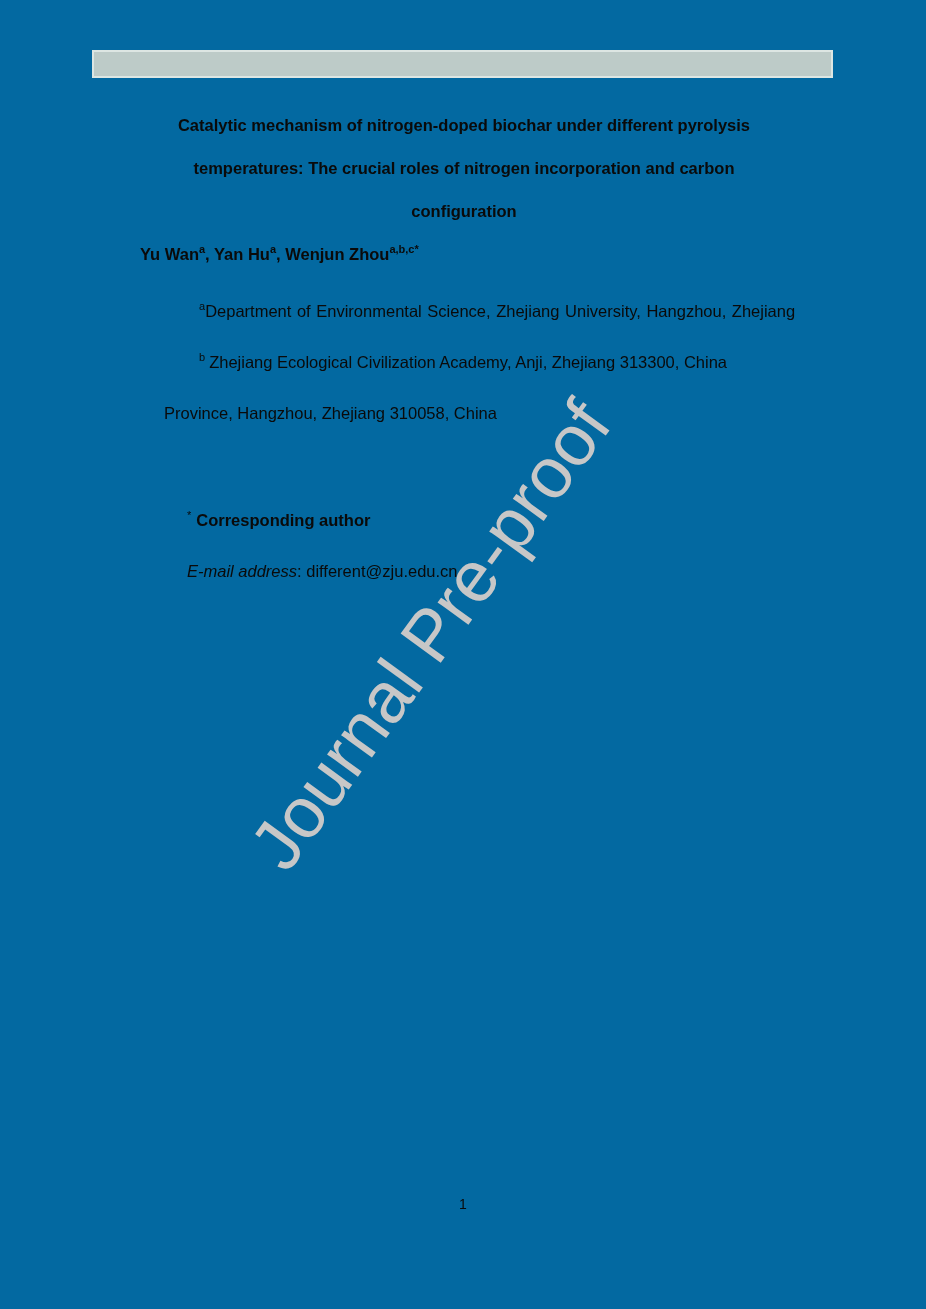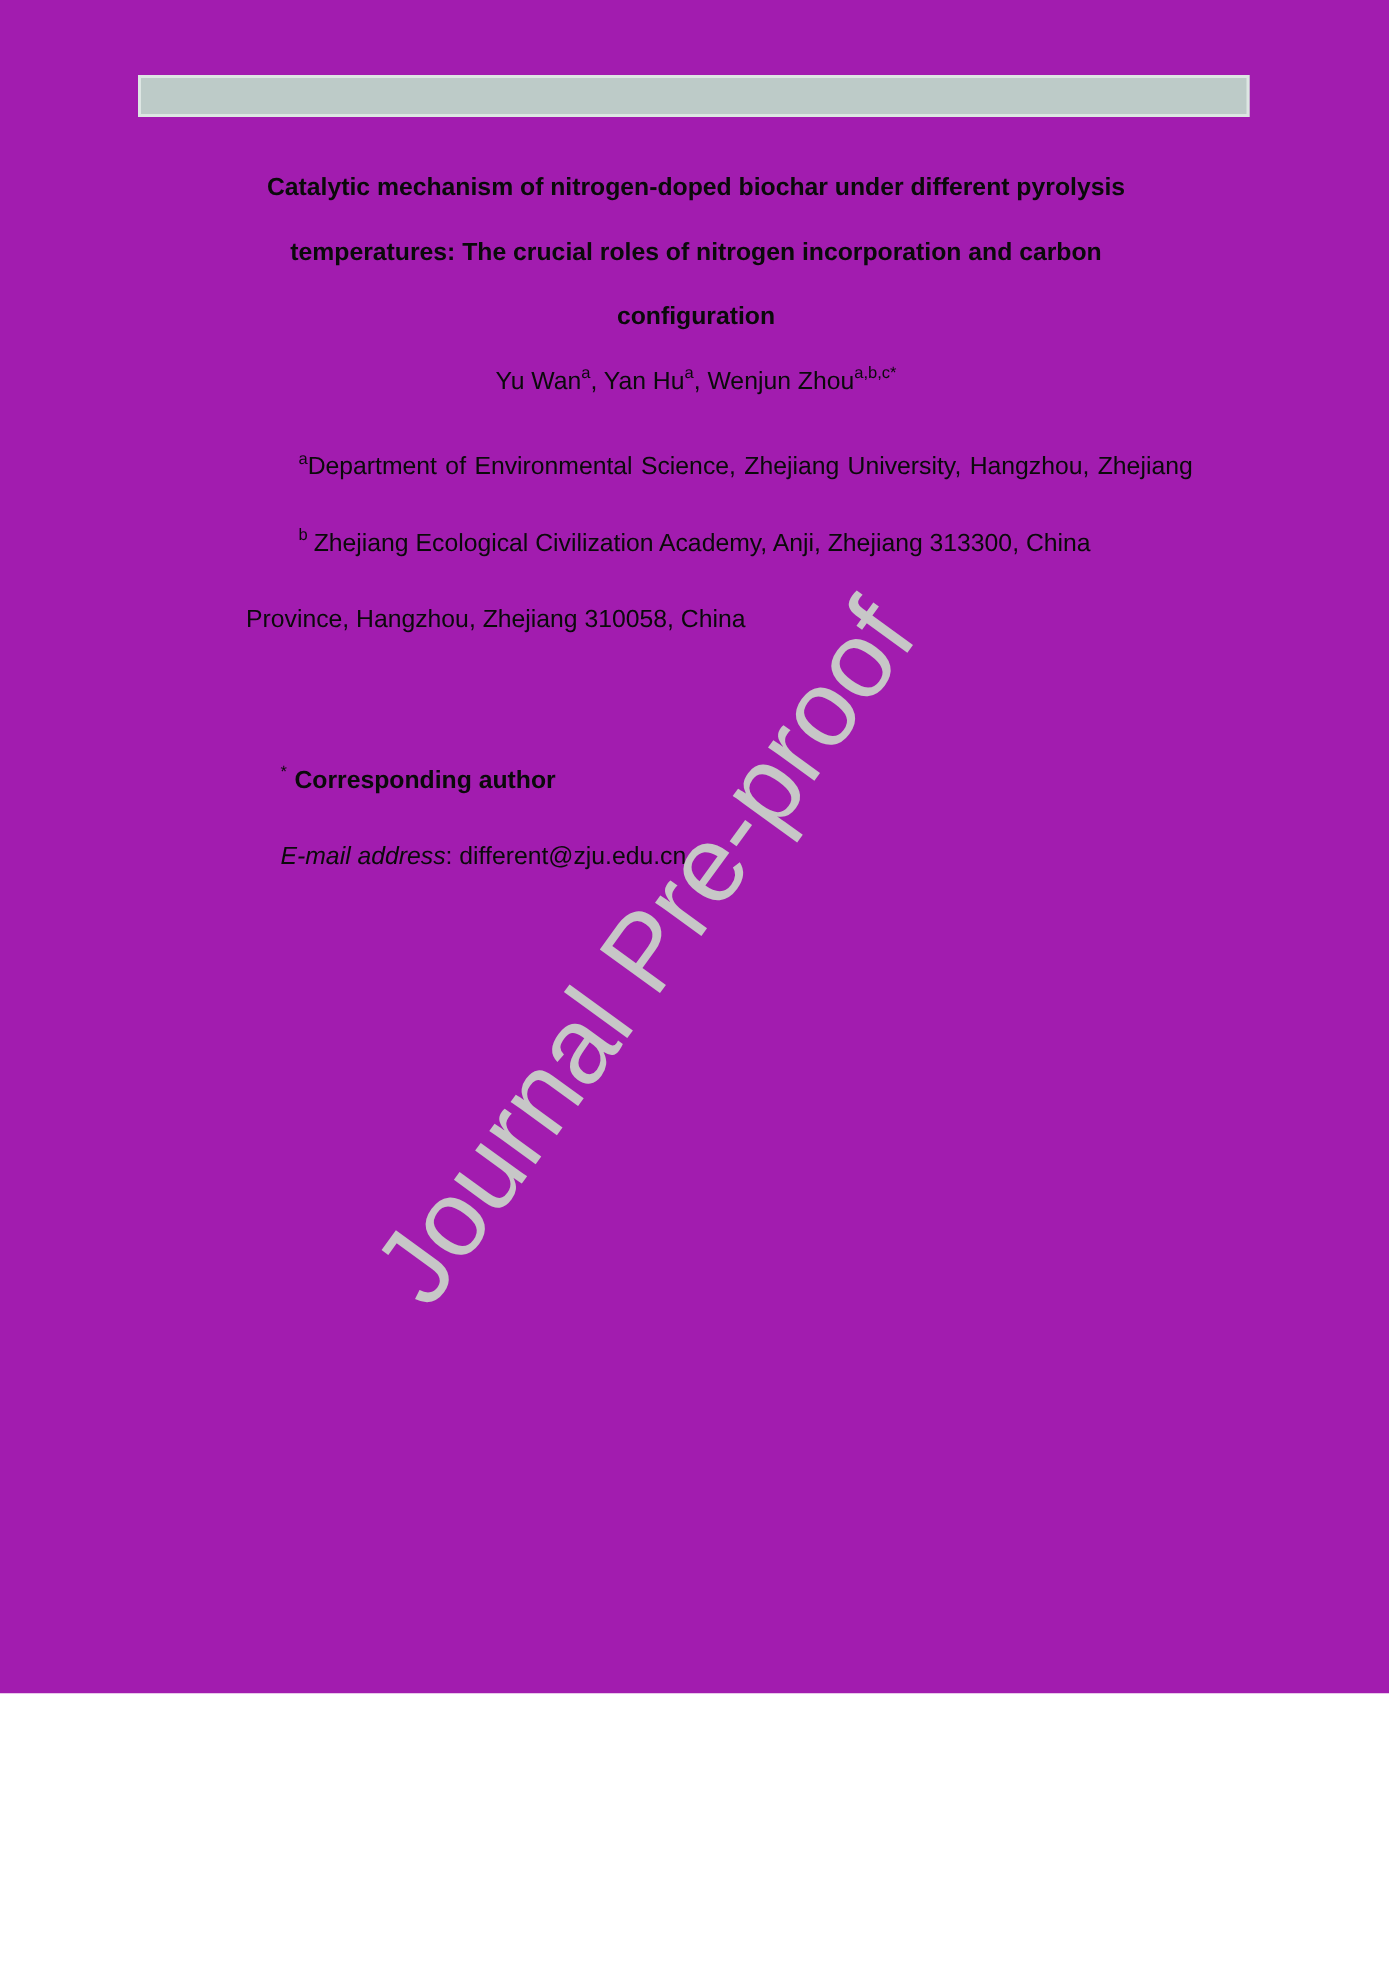--- a/index.html
+++ b/index.html
@@ -6,22 +6,22 @@
     --banner-color: #bdcbc8;
     --banner-edge: #dde6e3;
     --watermark-color: #c7c7c7;
     --ink: #0a0a0a;
   }
   * { margin: 0; padding: 0; box-sizing: border-box; }
   html, body { background: #ffffff; }
   .page {
     position: relative;
     width: 926px;
-    height: 1129px;
-    background: #a21caf;
+    height: 1309px;
+    background: #0369a1;
     font-family: "Liberation Sans", "DejaVu Sans", sans-serif;
     color: var(--ink);
     overflow: hidden;
   }
   .banner {
     position: absolute;
     left: 92px;
     top: 50px;
     width: 741px;
     height: 28px;
@@ -31,21 +31,21 @@
   .content {
     position: absolute;
     left: 140px;
     top: 104px;
     width: 648px;
     font-size: 16.5px;
     z-index: 1;
   }
   .title-block { text-align: center; font-weight: bold; font-size: 16.5px; }
   .title-line { line-height: 43px; white-space: nowrap; }
-  .authors-line { text-align: center; line-height: 43px; white-space: nowrap; font-weight: normal; }
+  .authors-line { text-align: left; line-height: 43px; white-space: nowrap; font-weight: bold; }
   .sup {
     font-size: 11px;
     position: relative;
     top: -7px;
     line-height: 0;
   }
   .aff-block { margin-top: 10px; margin-left: 24px; }
   .line { line-height: 51px; white-space: nowrap; }
   .indent { text-indent: 35px; }
   .ws1 { word-spacing: 1px; }

